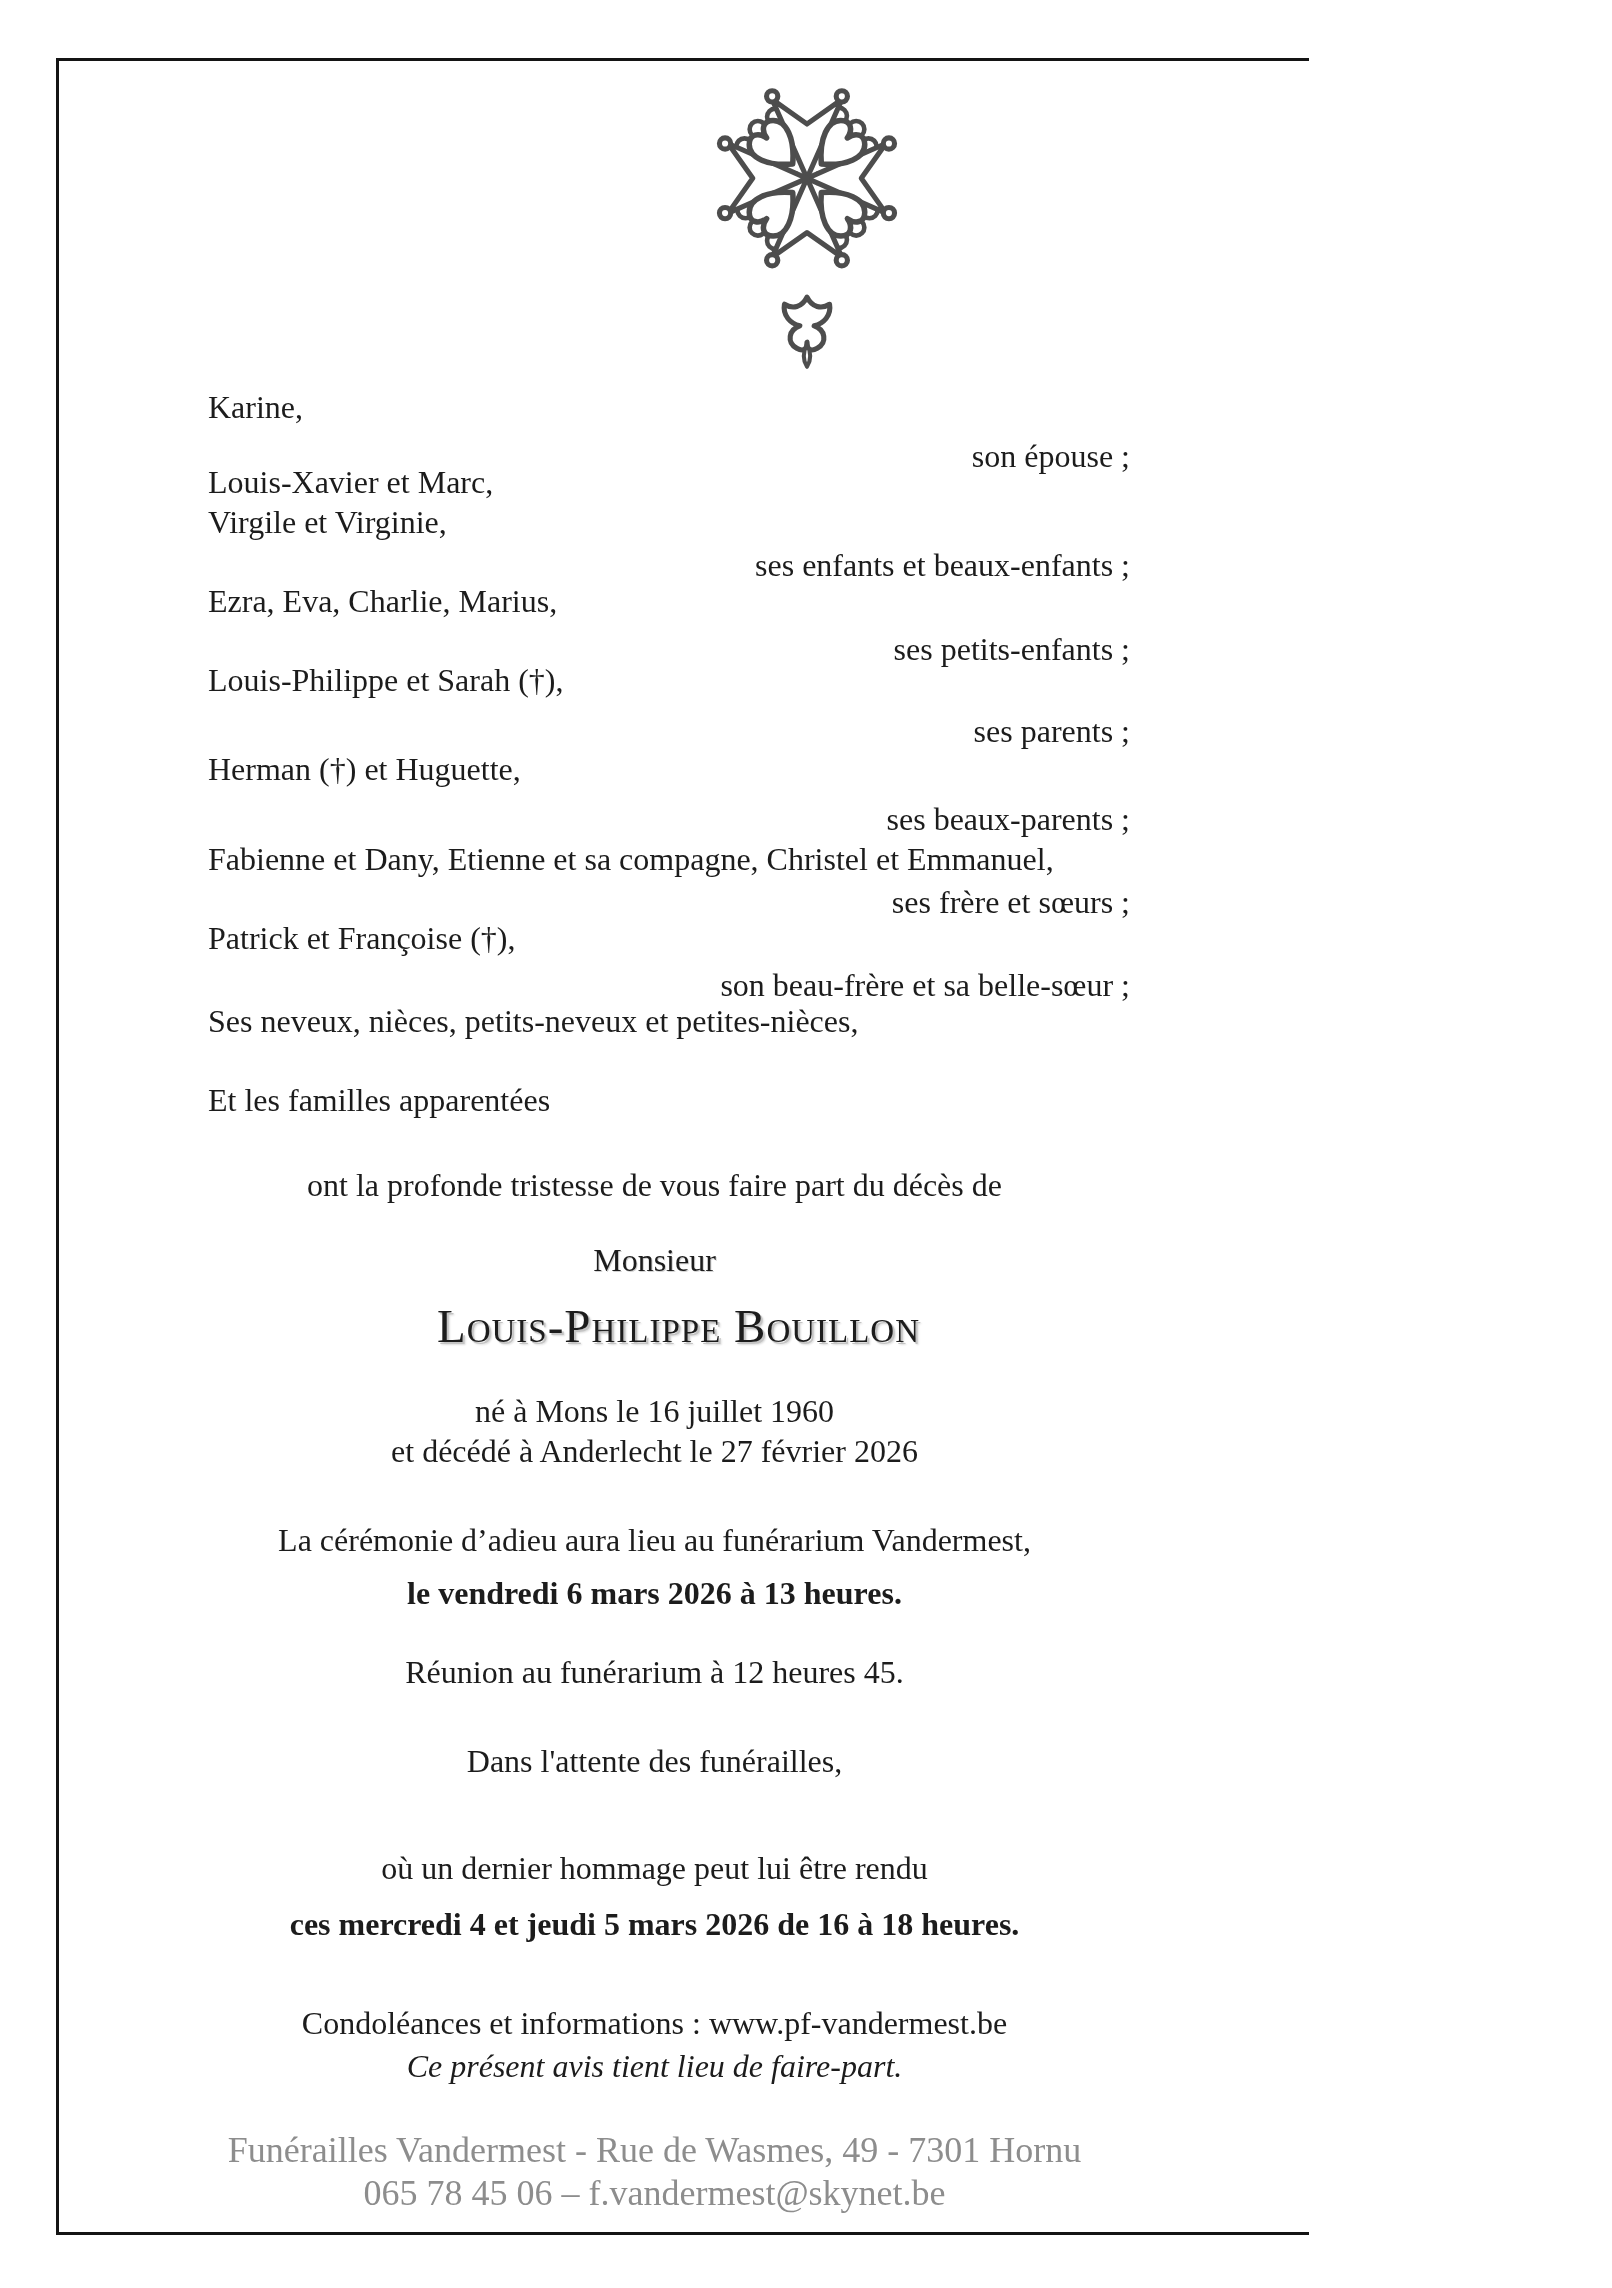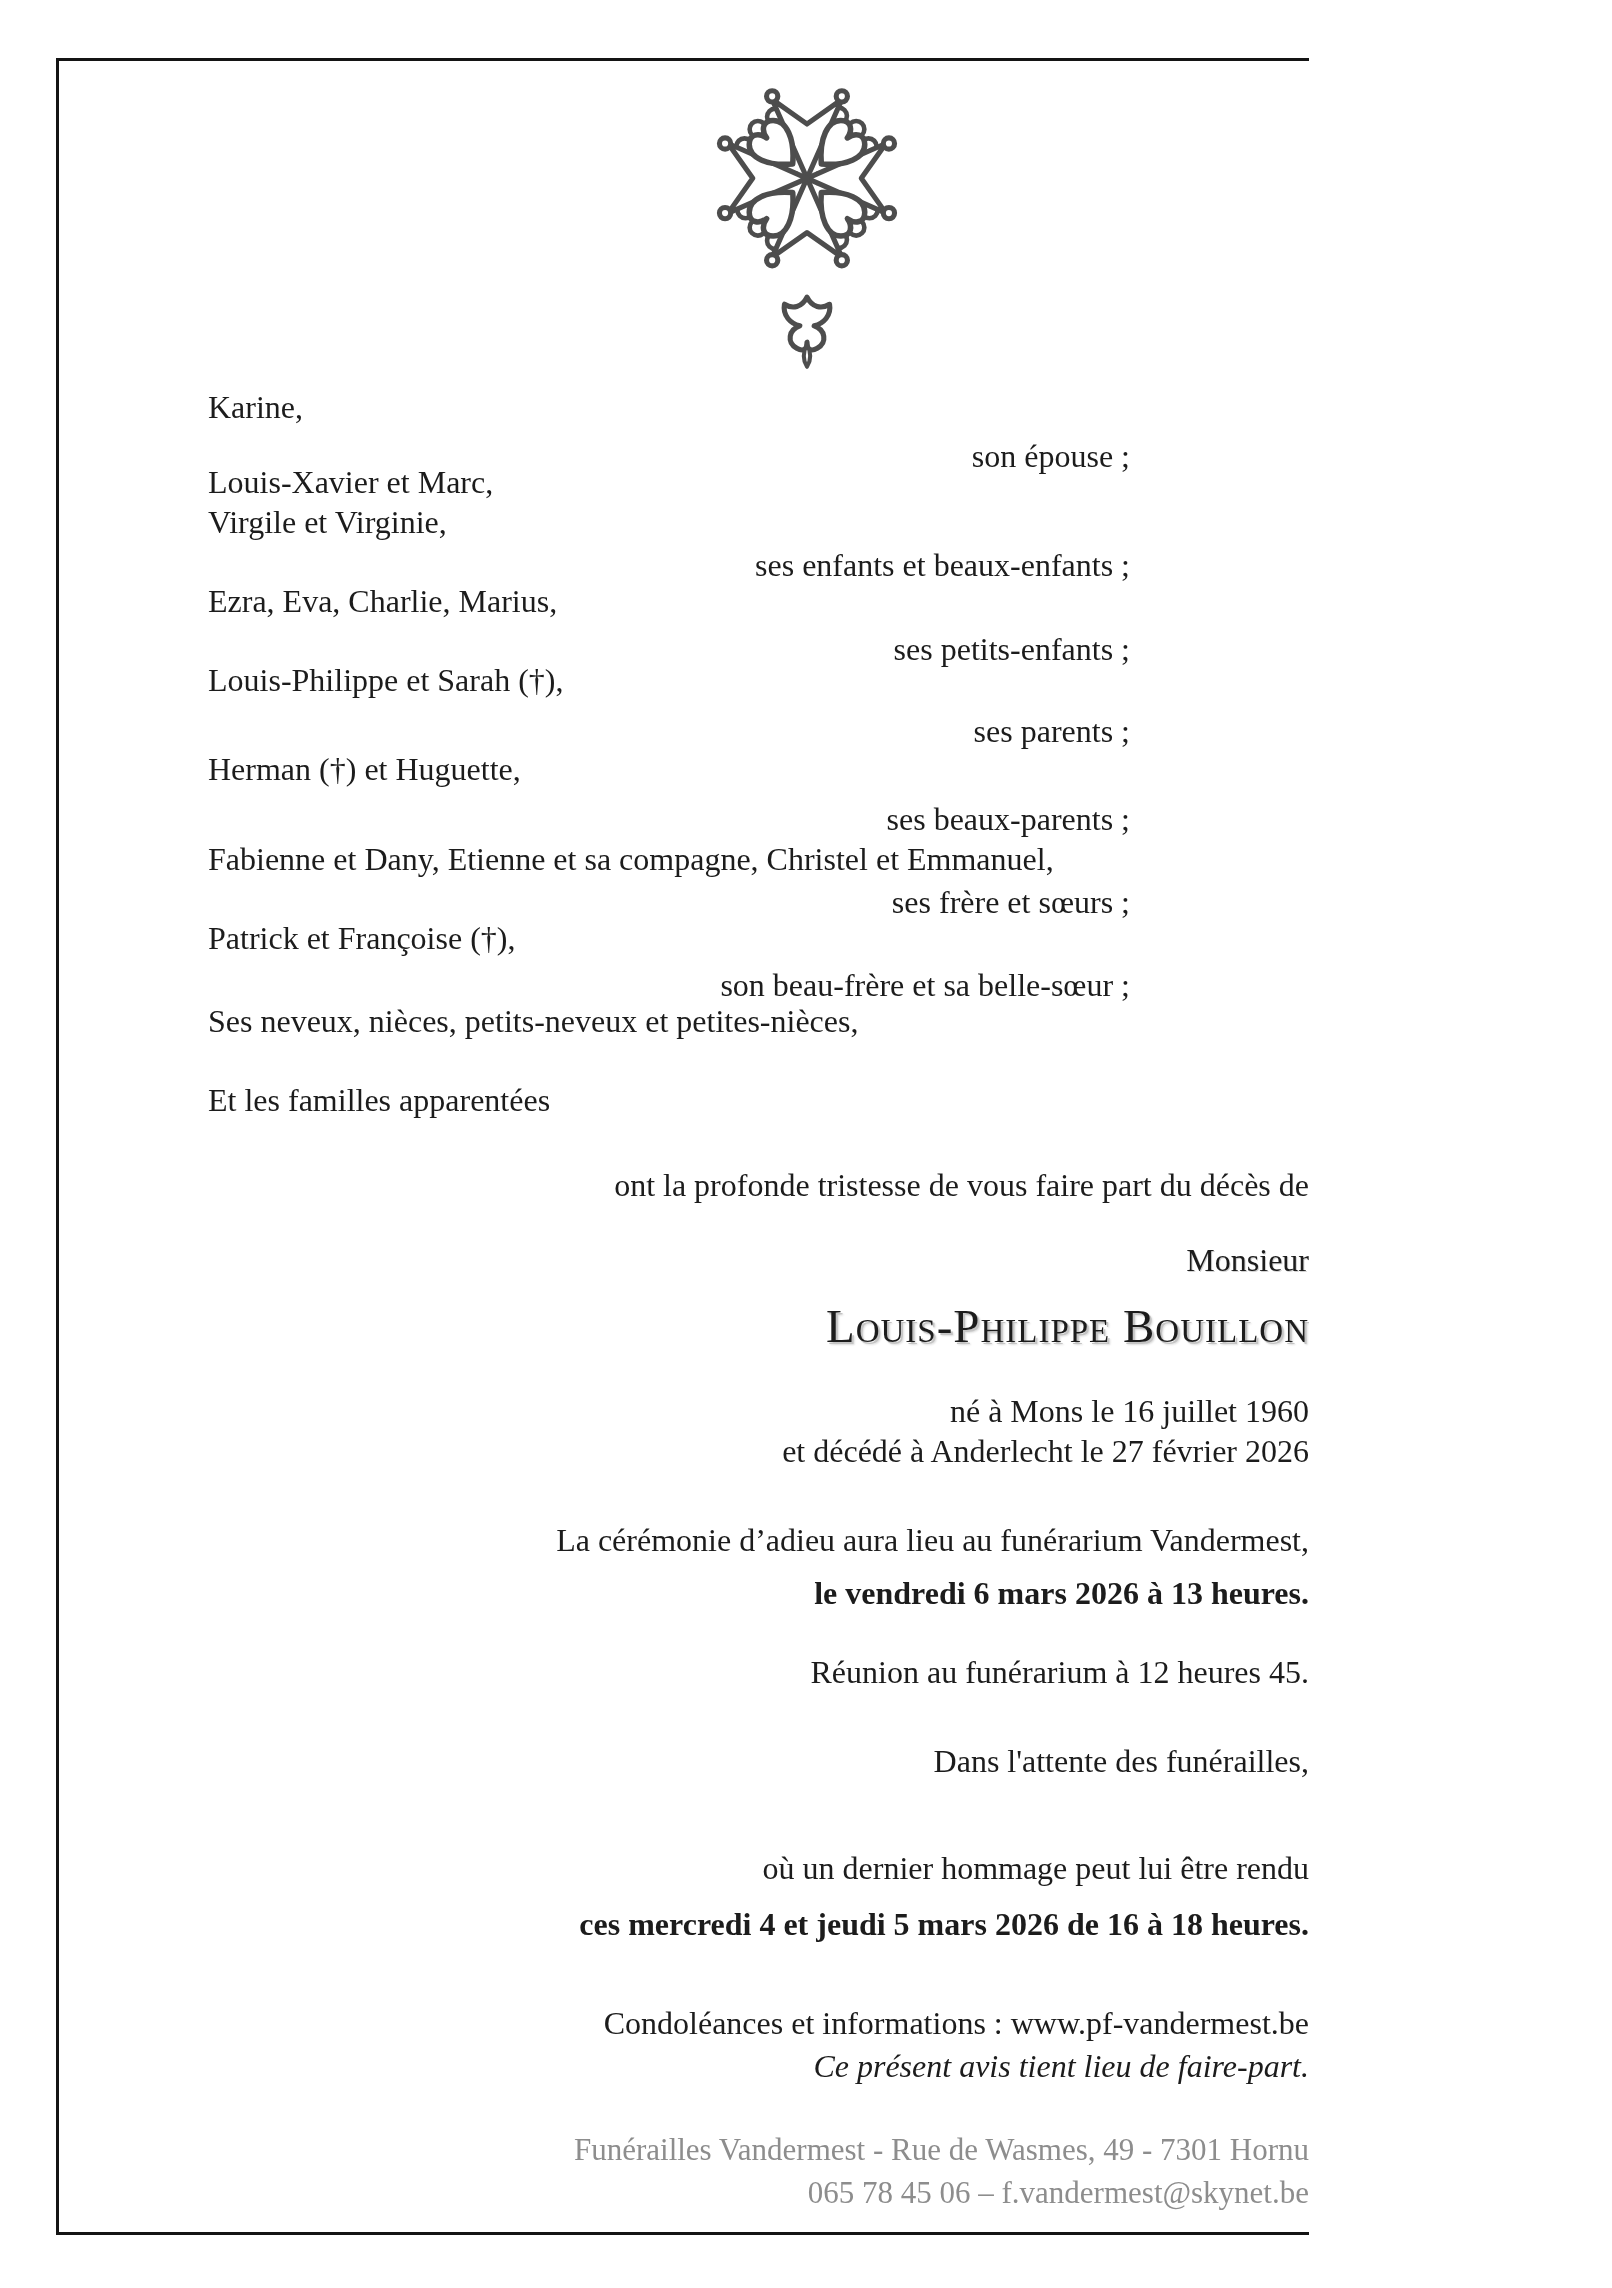--- a/index.html
+++ b/index.html
@@ -24,37 +24,37 @@
     width:228px;height:297px;
   }
   .line{
     position:absolute;
     white-space:nowrap;
     font-size:32px;
     line-height:38px;
   }
   .left{left:208px;}
   .right{right:179px;}
-  .center{left:0;right:0;text-align:right;}
+  .center{left:0;right:0;text-align:center;}
   .bold{font-weight:bold;}
   .italic{font-style:italic;}
   .gray{color:#8d8d8d;}
   .title-monsieur{
     font-size:32px;
     text-shadow:1px 1px 0 #d2d2d2;
   }
   .deceased-name{
     font-size:47px;
     line-height:55px;
     font-variant:small-caps;
     letter-spacing:1px;
     text-shadow:2px 2px 0 #c4c4c4, 3px 3px 2px #dcdcdc;
     padding-left:48px;
   }
-  .footer-line{font-size:31px;}
+  .footer-line{font-size:36px;}
 </style>
 </head>
 <body>
 
 <div class="page">
   <div class="frame"></div>
 
   <svg class="emblem" viewBox="0 0 220 290" xmlns="http://www.w3.org/2000/svg">
     <defs>
       <g id="arm">

